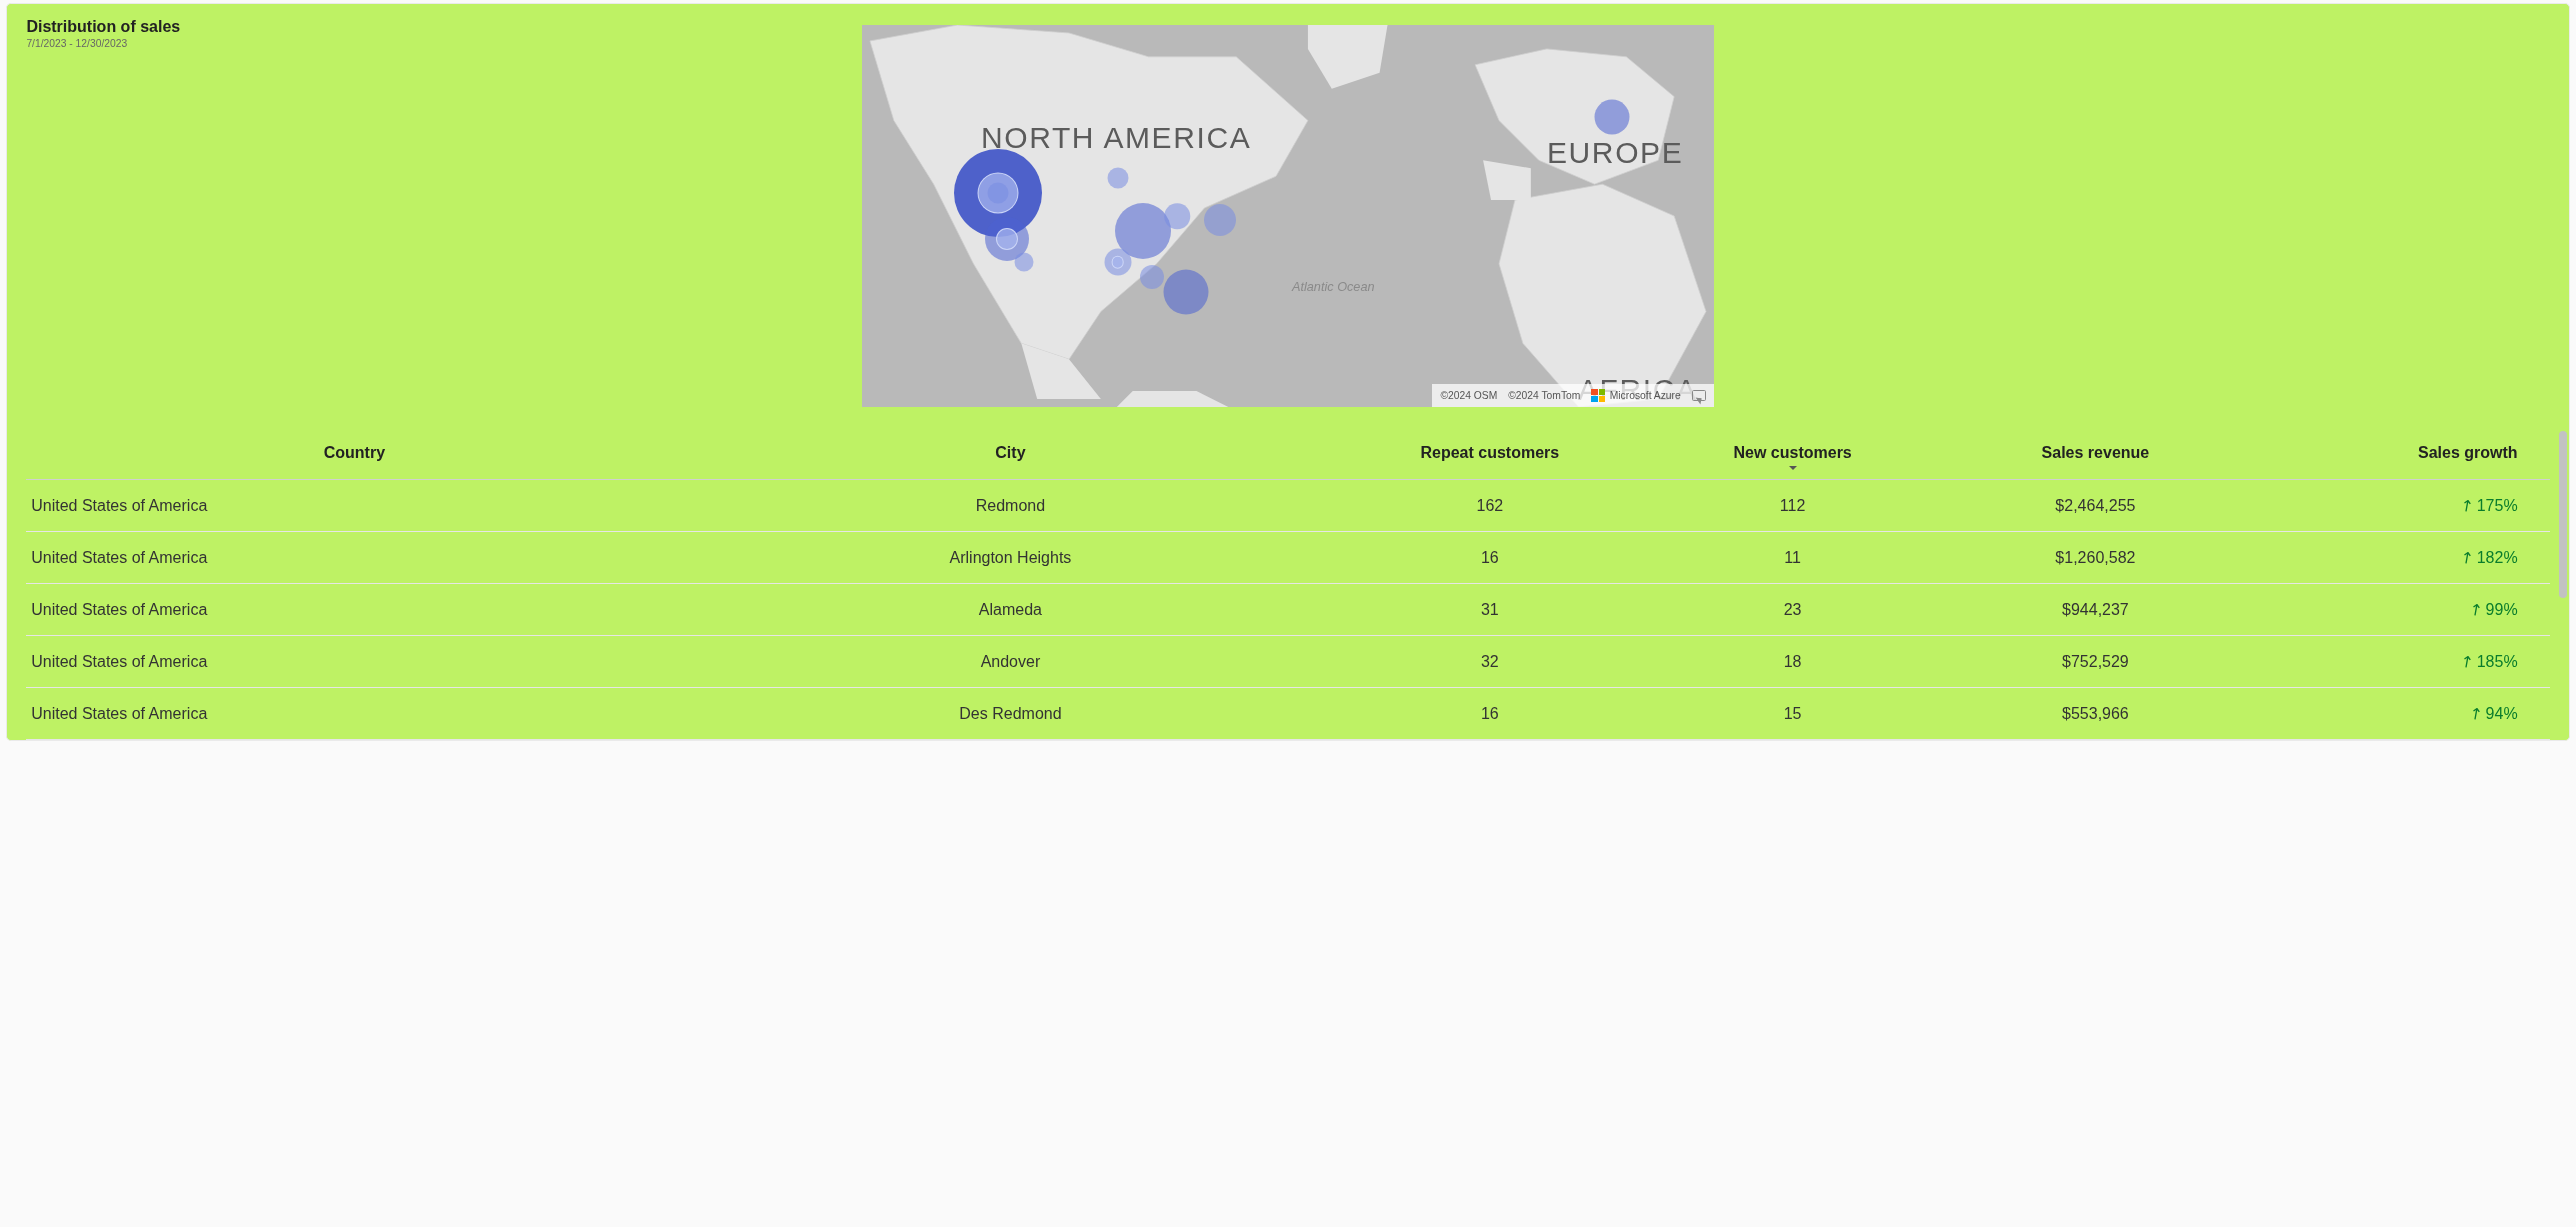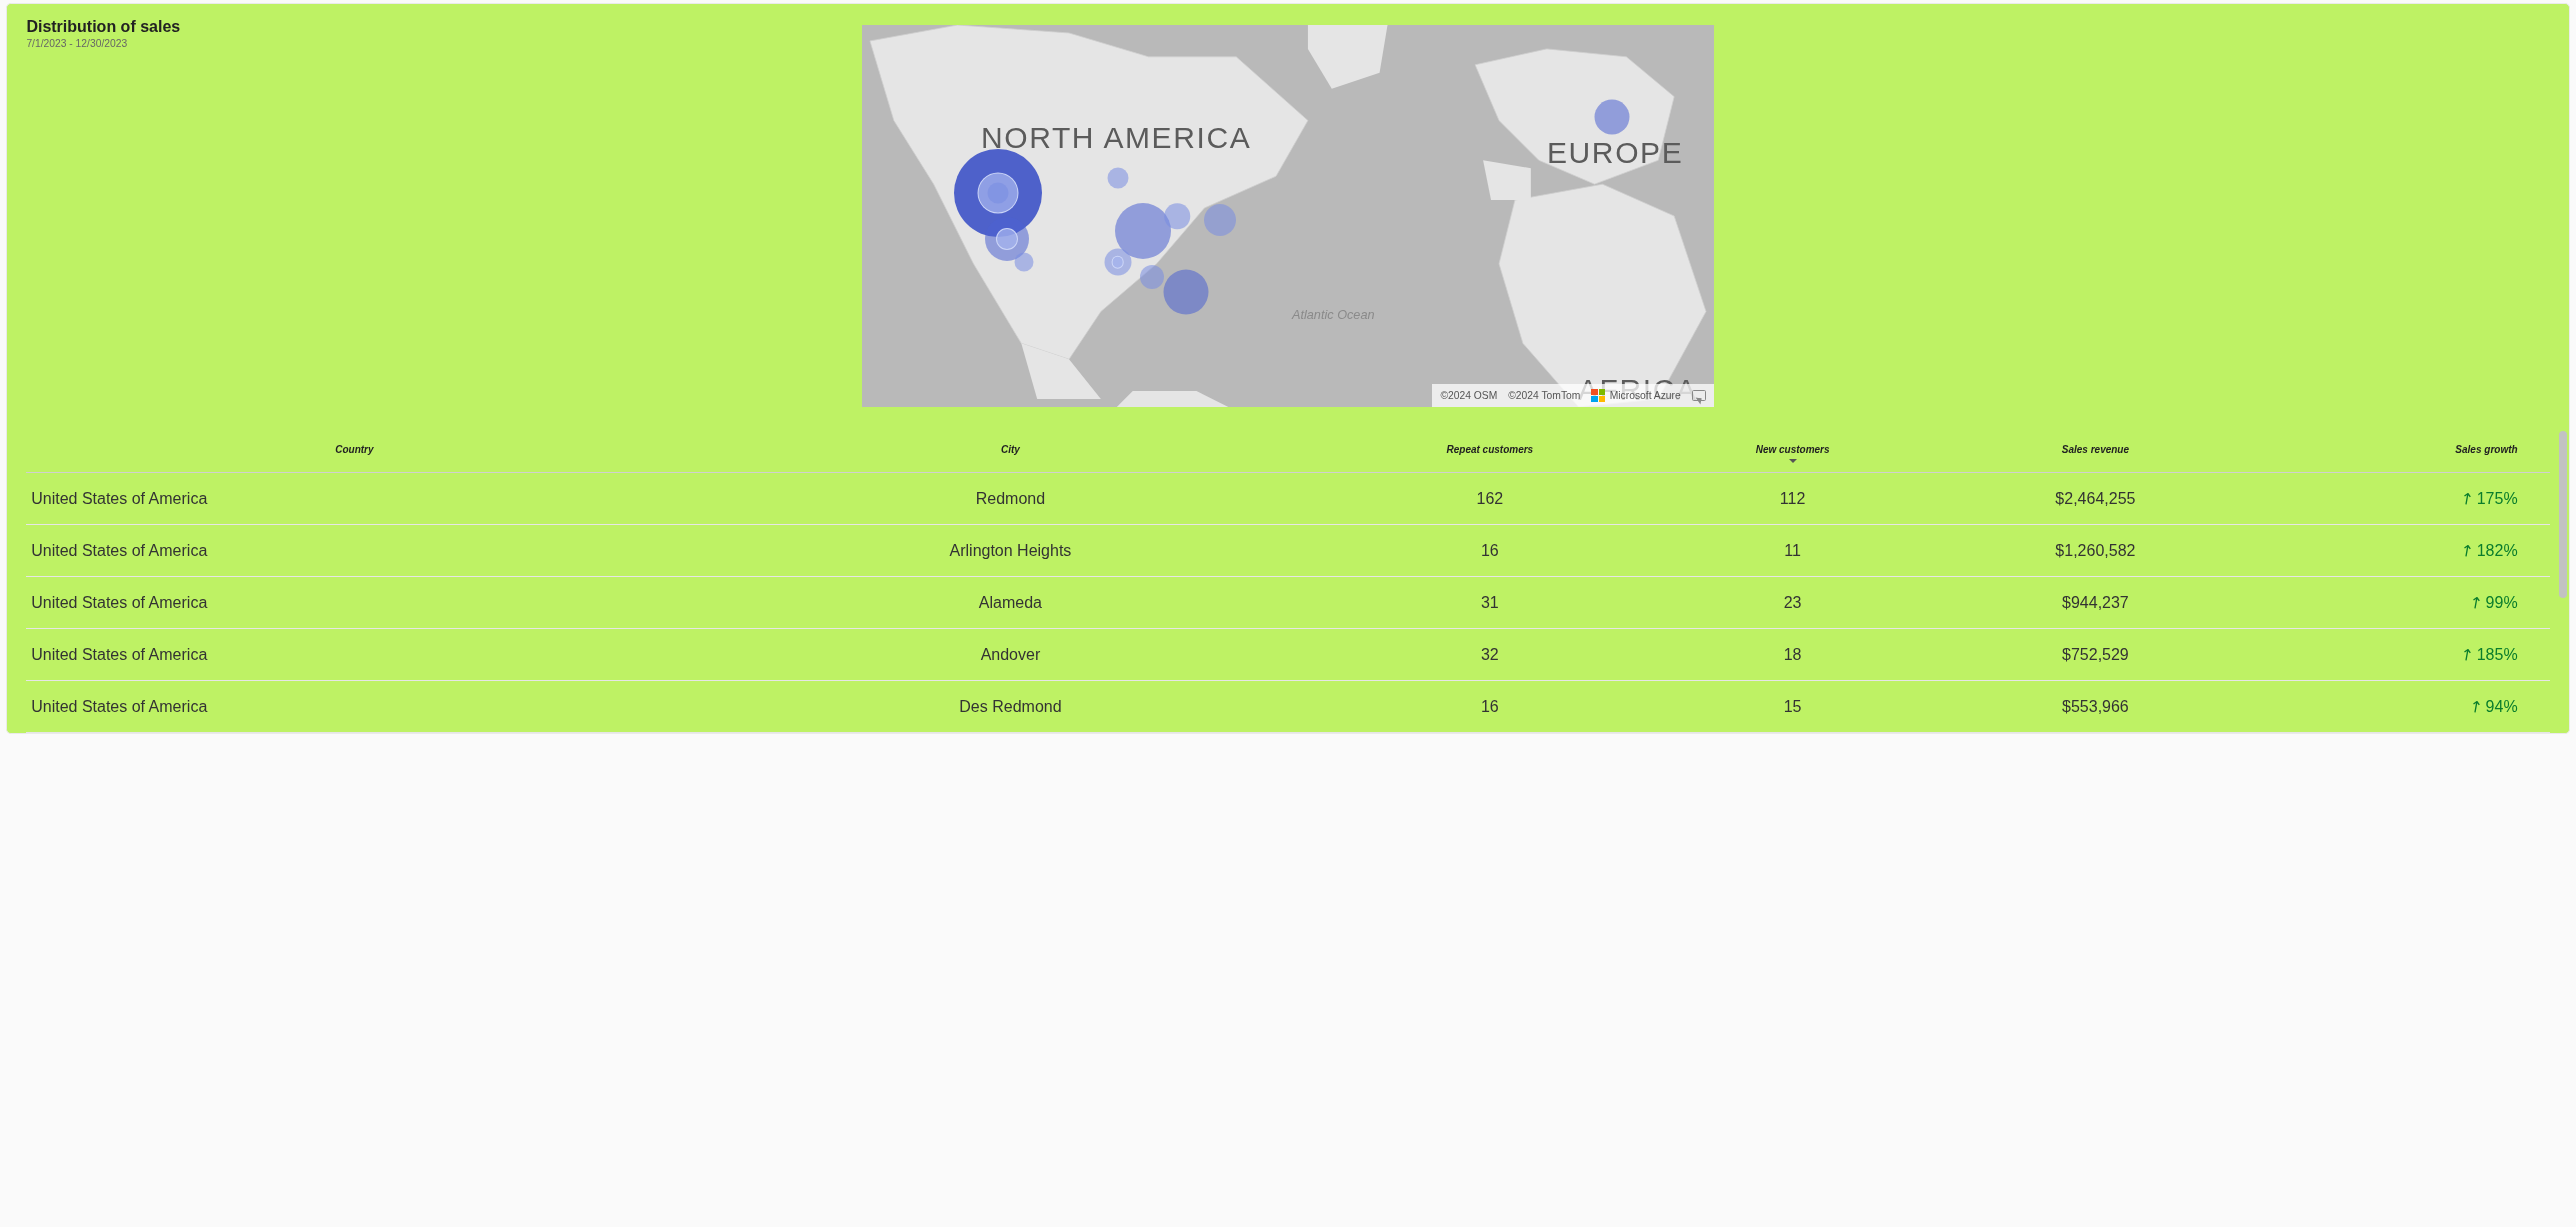--- a/index.html
+++ b/index.html
@@ -46,21 +46,20 @@
       font-weight: 400;
       color: #5b5b5b;
       letter-spacing: 1.6px;
       white-space: nowrap;
     }
     .ocean-label {
       position: absolute;
       font-style: italic;
       color: #8a8a8a;
       font-size: 12.7px;
-      margin-top: 28px;
     }
     .bubble {
       position: absolute;
       border-radius: 50%;
       transform: translate(-50%, -50%);
     }
     .b-main { background: rgba(77, 99, 210, 0.55); }
     .b-dark { background: rgba(61, 82, 199, 0.9); }
     .b-light { background: rgba(120, 140, 225, 0.55); }
     .b-ring { background: rgba(165, 180, 238, 0.75); border: 1.6px solid rgba(210,218,248,0.9); }
@@ -91,26 +90,25 @@
       border: 3.2px solid transparent;
       border-top-color: #888;
       border-right-color: #888;
       width: 0; height: 0;
       transform: rotate(10deg);
     }
     .table-wrap { margin-top: 24px; position: relative; }
     table { width: 100%; border-collapse: collapse; table-layout: fixed; }
     thead th {
       font-weight: 600;
-      font-size: 10px;
+      font-size: 16px;
       color: #222;
       padding: 12.7px 6.4px 17.5px 6.4px;
       border-bottom: 1.6px solid #d0d0d0;
       position: relative;
-      font-style: italic;
     }
     thead th.sorted .sort-ind {
       display: block;
       position: absolute;
       left: 50%; transform: translateX(-50%);
       bottom: 4.8px;
       width: 0; height: 0;
       border: 4px solid transparent;
       border-top-color: #555;
     }

